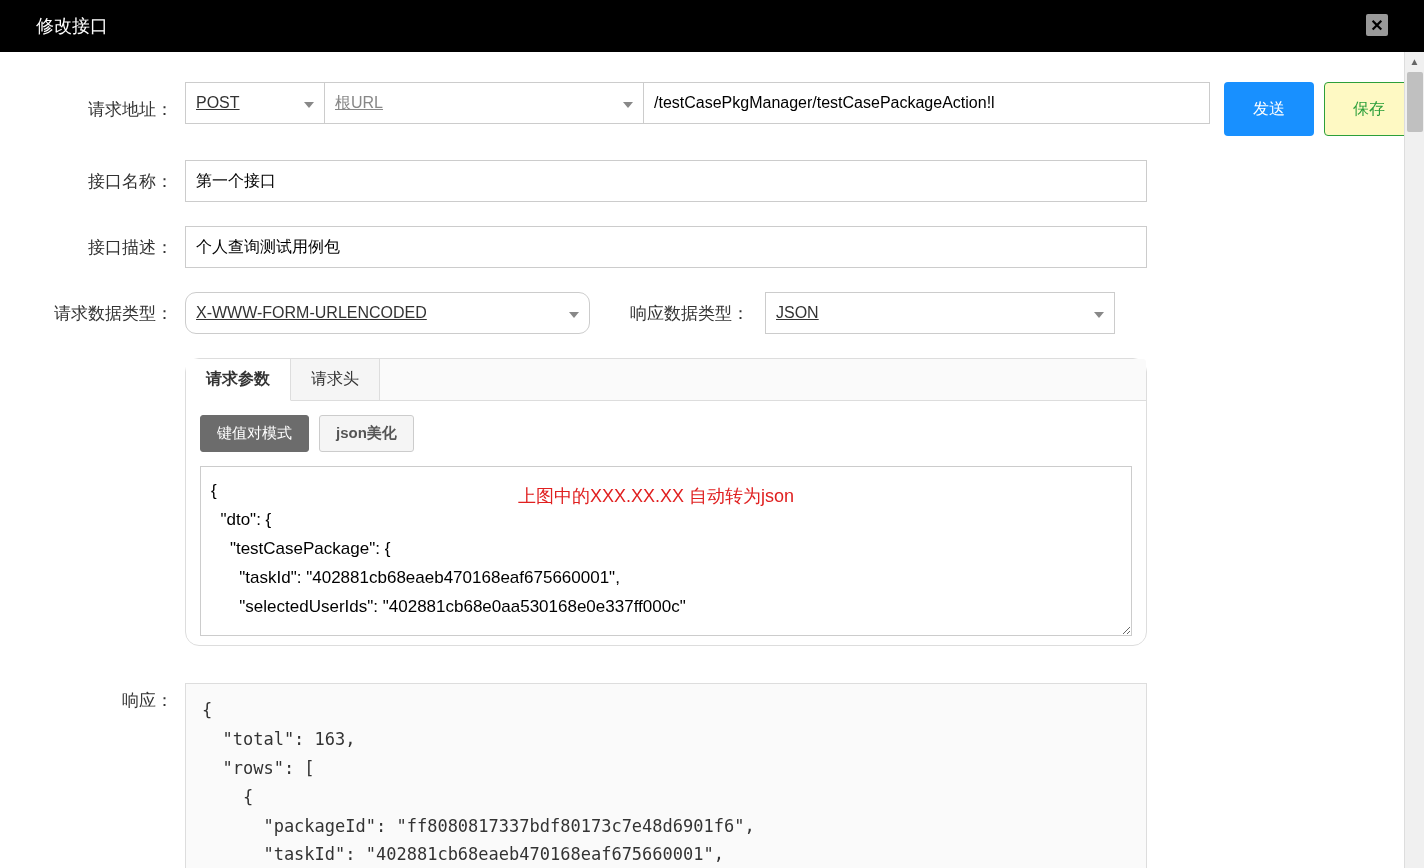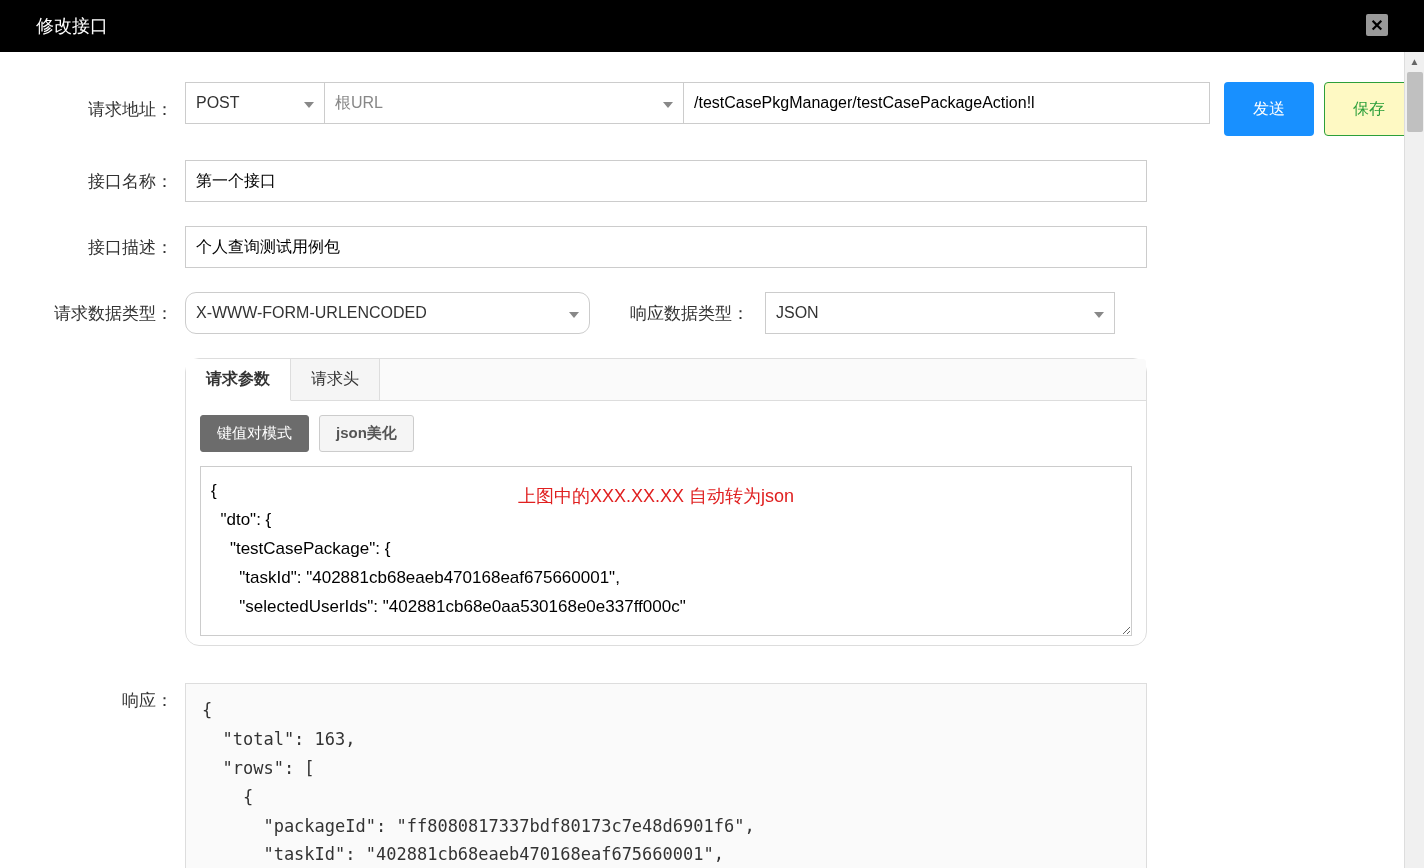--- a/index.html
+++ b/index.html
@@ -79,20 +79,21 @@
     .select-box {
       border: 1px solid #ccc;
       background: #fff;
       height: 42px;
       display: flex;
       align-items: center;
       padding: 0 10px;
       font-size: 16px;
       position: relative;
       cursor: pointer;
+      text-decoration: underline;
     }
     .select-box .caret {
       margin-left: auto;
       color: #888;
       padding-left: 8px;
     }
     .caret::after{
       content:"";
       display:inline-block;
       width:0;height:0;
@@ -117,21 +118,21 @@
       border-radius: 4px;
       cursor: pointer;
       border: 1px solid transparent;
       display: flex;
       align-items: center;
     }
     .btn-primary { background: #1890ff; color: #fff; }
     .btn-outline-green { background: #fef9c3; color: #2c9f3a; border-color: #2c9f3a; }
     
     .url-row .select-method { width: 140px; }
-    .url-row .select-root { width: 360px; margin-left: -1px;}
+    .url-row .select-root { width: 320px; margin-left: -1px;}
     .url-row .input-path { flex:1; margin-left: -1px; }
     .url-row .btn-primary { margin-left: 14px;}
     .url-row .btn-outline-green { margin-left: 10px;}
     
     .name-row .input-text,
     .desc-row .input-text { max-width: 962px; }
     
     .type-row .label2 {
       width: auto;
       padding: 0 16px 0 40px;

